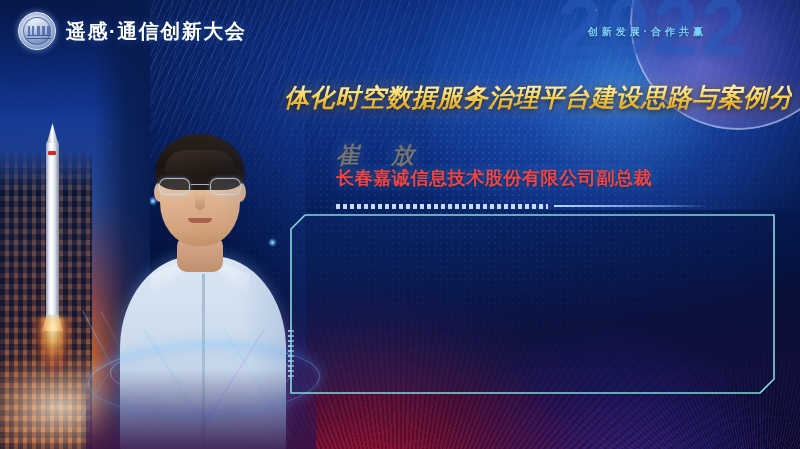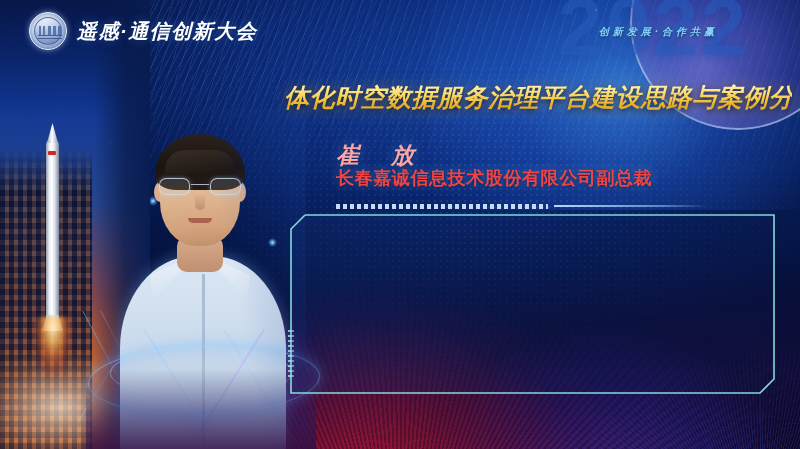--- a/index.html
+++ b/index.html
@@ -188,21 +188,21 @@
   .lc-fade-t{
     position:absolute; left:0; top:0; width:150px; height:120px;
     background:linear-gradient(180deg, rgba(7,22,70,.95) 0%, rgba(8,28,84,.45) 58%, transparent 100%);
   }
 
   
   .orb{ position:absolute; border-radius:50%; pointer-events:none; }
 
   
   .header{
-    position:absolute; left:11px; top:0; width:723px; height:58px; z-index:20;font-style:italic;
+    position:absolute; left:0; top:0; width:723px; height:58px; z-index:20;
   }
   .logo-wrap{
     position:absolute; left:18px; top:12px; width:38px; height:38px;
   }
   .logo-circle{
     width:38px; height:38px; border-radius:50%;
     background:radial-gradient(circle at 38% 32%, #f2f6ff 0%, #cbd8ee 42%, #9fb3d6 68%, #7c93bd 100%);
     border:1.6px solid #e8eeff;
     box-shadow:0 0 6px rgba(180,210,255,.6), inset 0 0 5px rgba(40,70,140,.55);
     position:relative; overflow:hidden;
@@ -244,21 +244,21 @@
     font-family:"DejaVu Serif", serif; font-style:italic;
     background:linear-gradient(180deg,#fff8d6 0%,#ffe98f 26%,#f7cf4e 52%,#e3a91f 78%,#f4d96b 100%);
     -webkit-background-clip:text; background-clip:text;
     color:transparent; -webkit-text-fill-color:transparent;
     filter:drop-shadow(0 2px 3px rgba(8,20,60,.9)) drop-shadow(0 0 7px rgba(255,200,60,.30));
   }
 
   
   .speaker-name{
     position:absolute; left:336px; top:140px; z-index:20;
-    font-size:23px; font-weight:700; letter-spacing:12px; color:#fca5a5;
+    font-size:23px; font-weight:700; letter-spacing:12px; color:#737373;
     font-family:"DejaVu Serif", serif; font-style:italic;
     text-shadow:0 1px 5px rgba(0,24,80,.9), 0 0 12px rgba(130,200,255,.45);
     white-space:nowrap;
   }
   .speaker-role{
     position:absolute; left:336px; top:166px; z-index:20;
     font-size:18px; font-weight:700; letter-spacing:.6px;
     color:#ef4444;
     text-shadow:0 1px 4px rgba(0,22,72,.95), 0 0 10px rgba(120,195,255,.5);
     white-space:nowrap;

